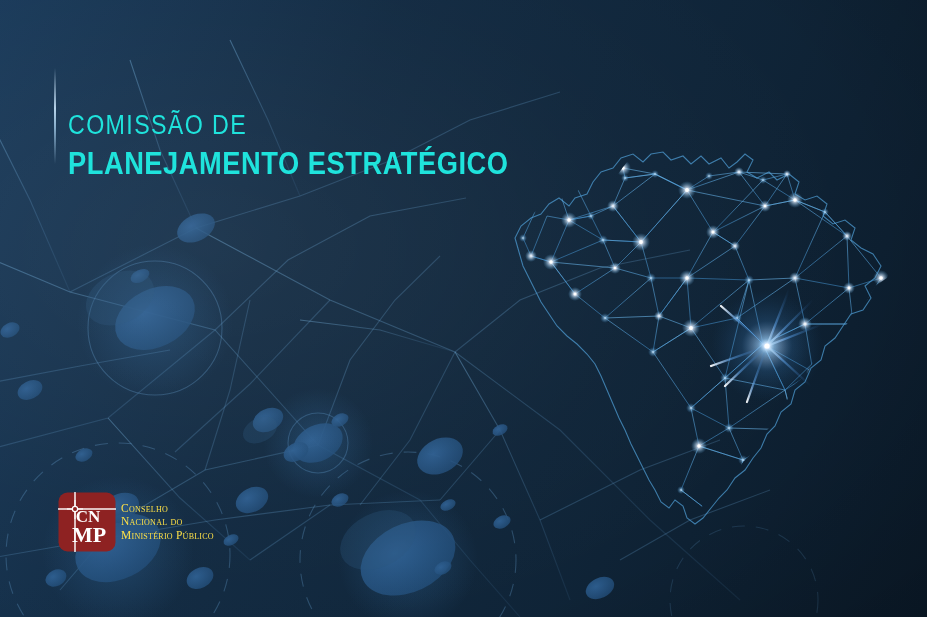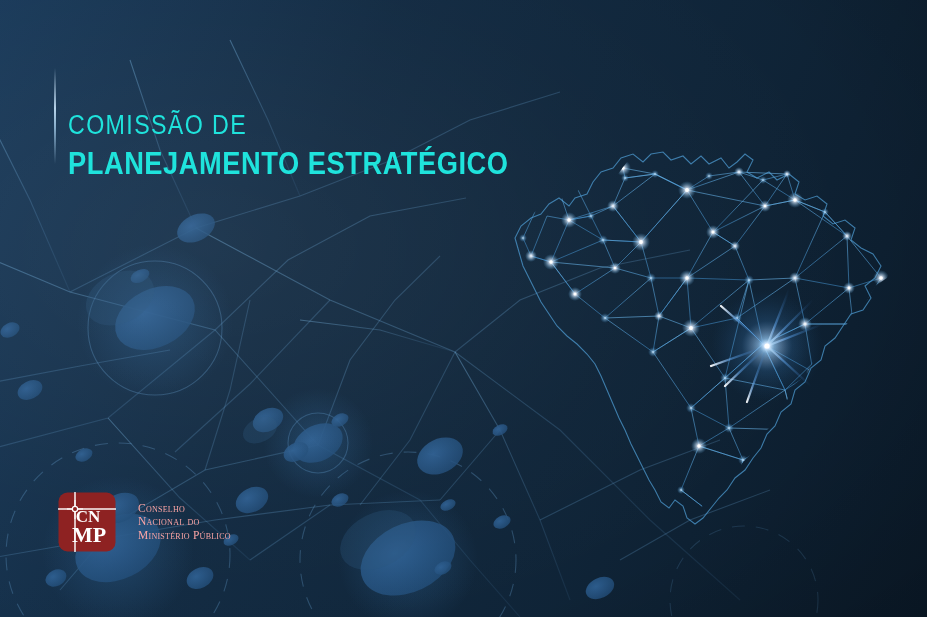--- a/index.html
+++ b/index.html
@@ -79,27 +79,27 @@
     white-space: nowrap;
   }
 
   
   .logo-wrap {
     position: absolute;
     left: 58px;
     top: 492px;
     display: flex;
     align-items: center;
-    gap: 22px;
+    gap: 5px;
     user-select: none;
   }
   .logo-mark { width: 58px; height: 60px; display: block; }
   .logo-words {
     font-family: "Liberation Serif", serif;
-    color: #fca5a5;
+    color: #fde047;
     line-height: 1.18;
     letter-spacing: 0.25px;
   }
   .logo-words div { font-size: 11.5px; font-variant: small-caps; white-space: nowrap; }
 
   
   .map-wrap {
     position: absolute;
     left: 495px;
     top: 128px;

